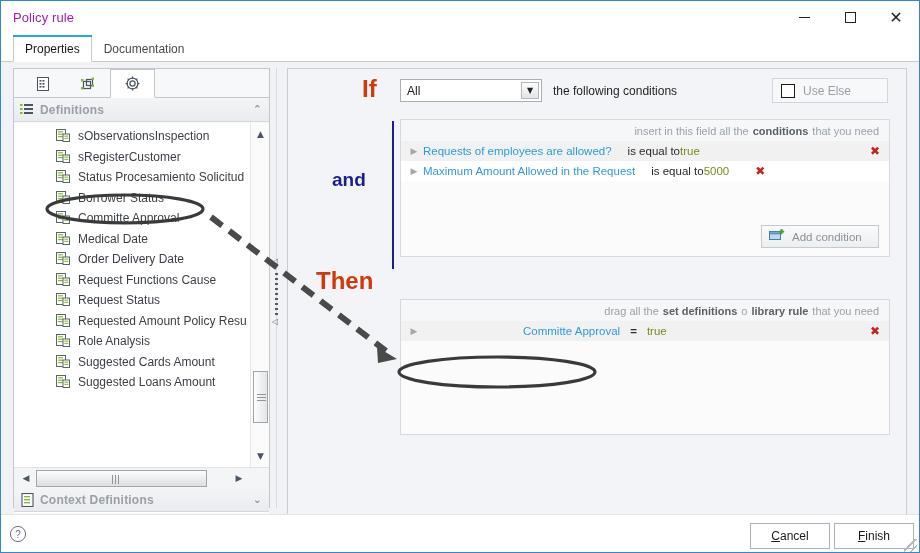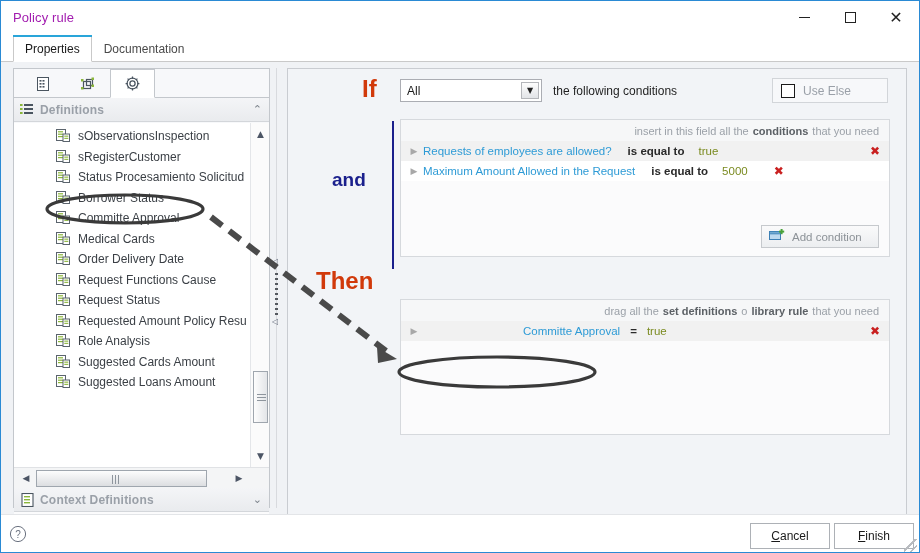--- a/index.html
+++ b/index.html
@@ -331,21 +331,21 @@
   }
   .cond-row.alt { background: #f1f1f1; }
   .cond-row.white { background: #ffffff; }
   .tri {
     flex: 0 0 18px;
     display: flex; align-items: center; justify-content: center;
     color: #a8a8a8; font-size: 9px;
     font-family: "DejaVu Sans", sans-serif;
   }
   .c-field { color: #2e9bd6; margin-right: 16px; }
-  .c-op { color: #2a2a2a; font-weight: bold; margin-right: 14px; }
+  .c-op { color: #2a2a2a; font-weight: normal; }
   .c-val { color: #7a8a1f; }
   .c-x {
     color: #c92020; font-weight: bold; font-size: 12px;
     font-family: "DejaVu Sans", sans-serif;
     line-height: 1;
   }
   .c-x.right { position: absolute; right: 9px; }
   .c-x.inline { margin-left: 26px; }
 
   .add-cond {
@@ -616,21 +616,21 @@
                     <rect x="2" y="4.6" width="5" height="1.2"></rect>
                     <rect x="2" y="7" width="5" height="1.2"></rect>
                   </g>
   <rect x="7" y="5" width="6.5" height="7.5" fill="#fff" stroke="#5b646d" stroke-width="1"></rect>
   <g fill="#8ab63a">
                     <rect x="8.3" y="6.6" width="4" height="1.1"></rect>
                     <rect x="8.3" y="8.8" width="4" height="1.1"></rect>
                   </g>
 </svg>
               </span>
-              <span>Medical Cards</span>
+              <span>Medical Date</span>
             </div>
             <div class="tree-item">
               <span class="ti-icon">
                 <svg width="15" height="14" viewBox="0 0 15 14">
   <rect x="0.5" y="0.5" width="9" height="11" fill="#fff" stroke="#5b646d" stroke-width="1"></rect>
   <g fill="#8ab63a">
                     <rect x="2" y="2.2" width="5" height="1.2"></rect>
                     <rect x="2" y="4.6" width="5" height="1.2"></rect>
                     <rect x="2" y="7" width="5" height="1.2"></rect>
                   </g>

